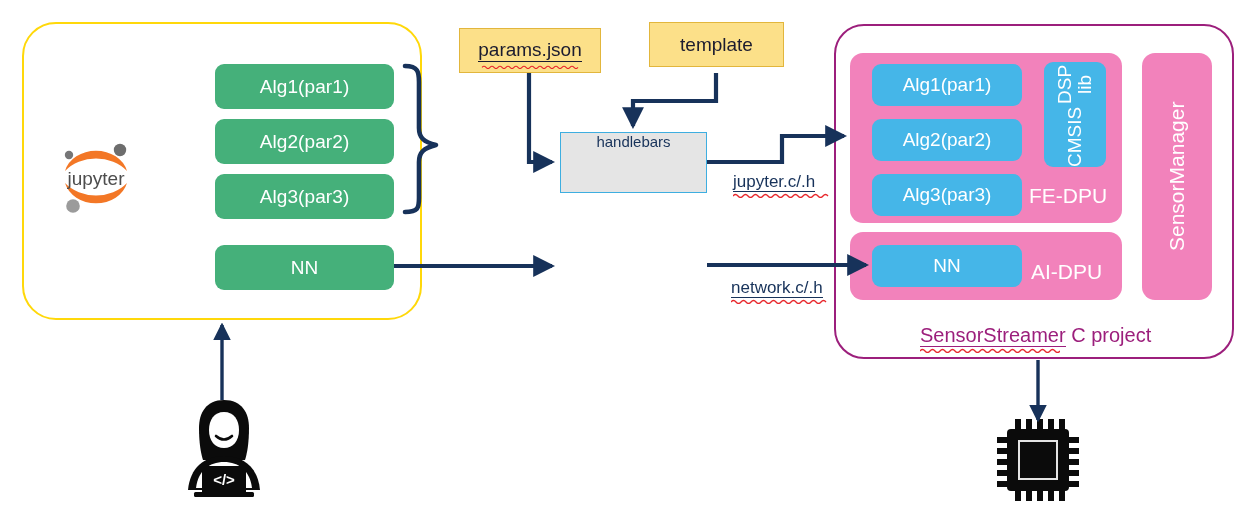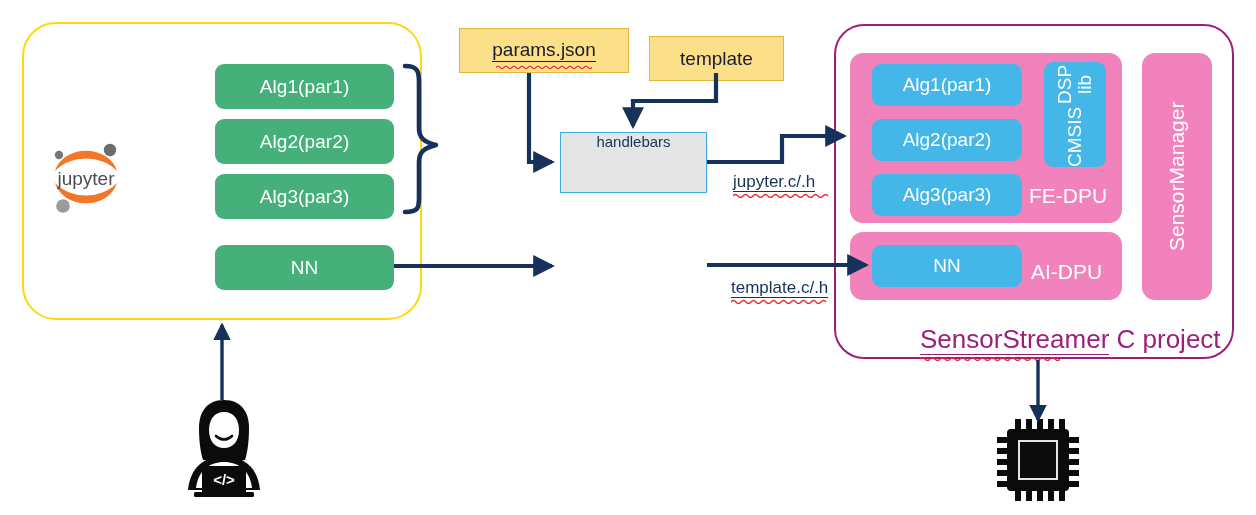--- a/index.html
+++ b/index.html
@@ -104,41 +104,41 @@
   }
 
   
   .edge-label {
     color: #17325a;
     font-size: 17px;
     white-space: nowrap;
   }
   .edge-label .lbl { border-bottom: 1.2px solid #17325a; }
   .project-caption {
-    font-size: 26px;
+    font-size: 20px;
     color: #9c1f7c;
     white-space: nowrap;
   }
   .project-caption .u { border-bottom: 1.6px solid #9c1f7c; }
 
   svg.overlay {
     position: absolute; left: 0; top: 0;
     width: 1256px; height: 515px;
     pointer-events: none;
   }
   svg.inline { display: block; }
 </style>
 </head>
 <body>
 
 <div id="canvas">
 
   <div class="abs container-jupyter"></div>
 
-  <div class="abs" style="left:45px; top:133px; width:82px; height:84px;">
+  <div class="abs" style="left:55px; top:133px; width:82px; height:84px;">
     <svg class="inline" width="82" height="84" viewBox="0 0 82 84" aria-hidden="true">
 
       <path d="M10,38 A32,27 0 0 1 72,38 A40,34 0 0 0 10,38 Z" fill="#f37726"></path>
 
       <path d="M10,50 A32,27 0 0 0 72,50 A40,34 0 0 1 10,50 Z" fill="#f37726"></path>
 
       <circle cx="14" cy="22" r="4.2" fill="#767677"></circle>
       <circle cx="65" cy="17" r="6.2" fill="#6d6d6d"></circle>
       <circle cx="18" cy="73" r="6.8" fill="#9b9b9b"></circle>
 
@@ -152,44 +152,44 @@
   <div class="abs green-box" style="left:215px; top:119px;">
     <span>Alg2(par2)</span>
   </div>
   <div class="abs green-box" style="left:215px; top:174px;">
     <span>Alg3(par3)</span>
   </div>
   <div class="abs green-box" style="left:215px; top:245px;">
     <span>NN</span>
   </div>
 
-  <div class="abs yellow-box" style="left:459px; top:28px; width:170px; height:45px;">
+  <div class="abs yellow-box" style="left:459px; top:28px; width:142px; height:45px;">
     <span class="lbl">params.json</span>
     <svg class="squig" width="120" height="5" viewBox="0 0 120 5" aria-hidden="true">
       <path d="M0,3 q2.5,-3 5,0 t5,0 t5,0 t5,0 t5,0 t5,0 t5,0 t5,0 t5,0 t5,0 t5,0 t5,0 t5,0 t5,0 t5,0 t5,0 t5,0 t5,0 t5,0 t5,0 t5,0 t5,0 t5,0 t5,0" fill="none" stroke="#e8272c" stroke-width="1.3"></path>
     </svg>
   </div>
 
-  <div class="abs yellow-box" style="left:649px; top:36px; width:135px; height:45px;">
+  <div class="abs yellow-box" style="left:649px; top:22px; width:135px; height:45px;">
     <span>template</span>
   </div>
 
   <div class="abs tool-box" style="left:560px; top:132px; width:147px; height:61px;">
     <span>handlebars</span>
   </div>
 
   <div class="abs edge-label" style="left:733px; top:172px;">
     <span class="lbl">jupyter.c/.h</span>
     <svg width="96" height="5" viewBox="0 0 96 5" style="display:block;margin-top:1px;" aria-hidden="true">
       <path d="M0,3 q2.5,-3 5,0 t5,0 t5,0 t5,0 t5,0 t5,0 t5,0 t5,0 t5,0 t5,0 t5,0 t5,0 t5,0 t5,0 t5,0 t5,0 t5,0 t5,0 t5,0" fill="none" stroke="#e8272c" stroke-width="1.3"></path>
     </svg>
   </div>
 
   <div class="abs edge-label" style="left:731px; top:278px;">
-    <span class="lbl">template.c/.h</span>
+    <span class="lbl">network.c/.h</span>
     <svg width="96" height="5" viewBox="0 0 96 5" style="display:block;margin-top:1px;" aria-hidden="true">
       <path d="M0,3 q2.5,-3 5,0 t5,0 t5,0 t5,0 t5,0 t5,0 t5,0 t5,0 t5,0 t5,0 t5,0 t5,0 t5,0 t5,0 t5,0 t5,0 t5,0 t5,0 t5,0" fill="none" stroke="#e8272c" stroke-width="1.3"></path>
     </svg>
   </div>
 
   <div class="abs container-project"></div>
 
   <div class="abs pink-box" style="left:850px; top:53px; width:272px; height:170px;"></div>
   <div class="abs dpu-label" style="left:1029px; top:184px;">FE-DPU</div>
 

